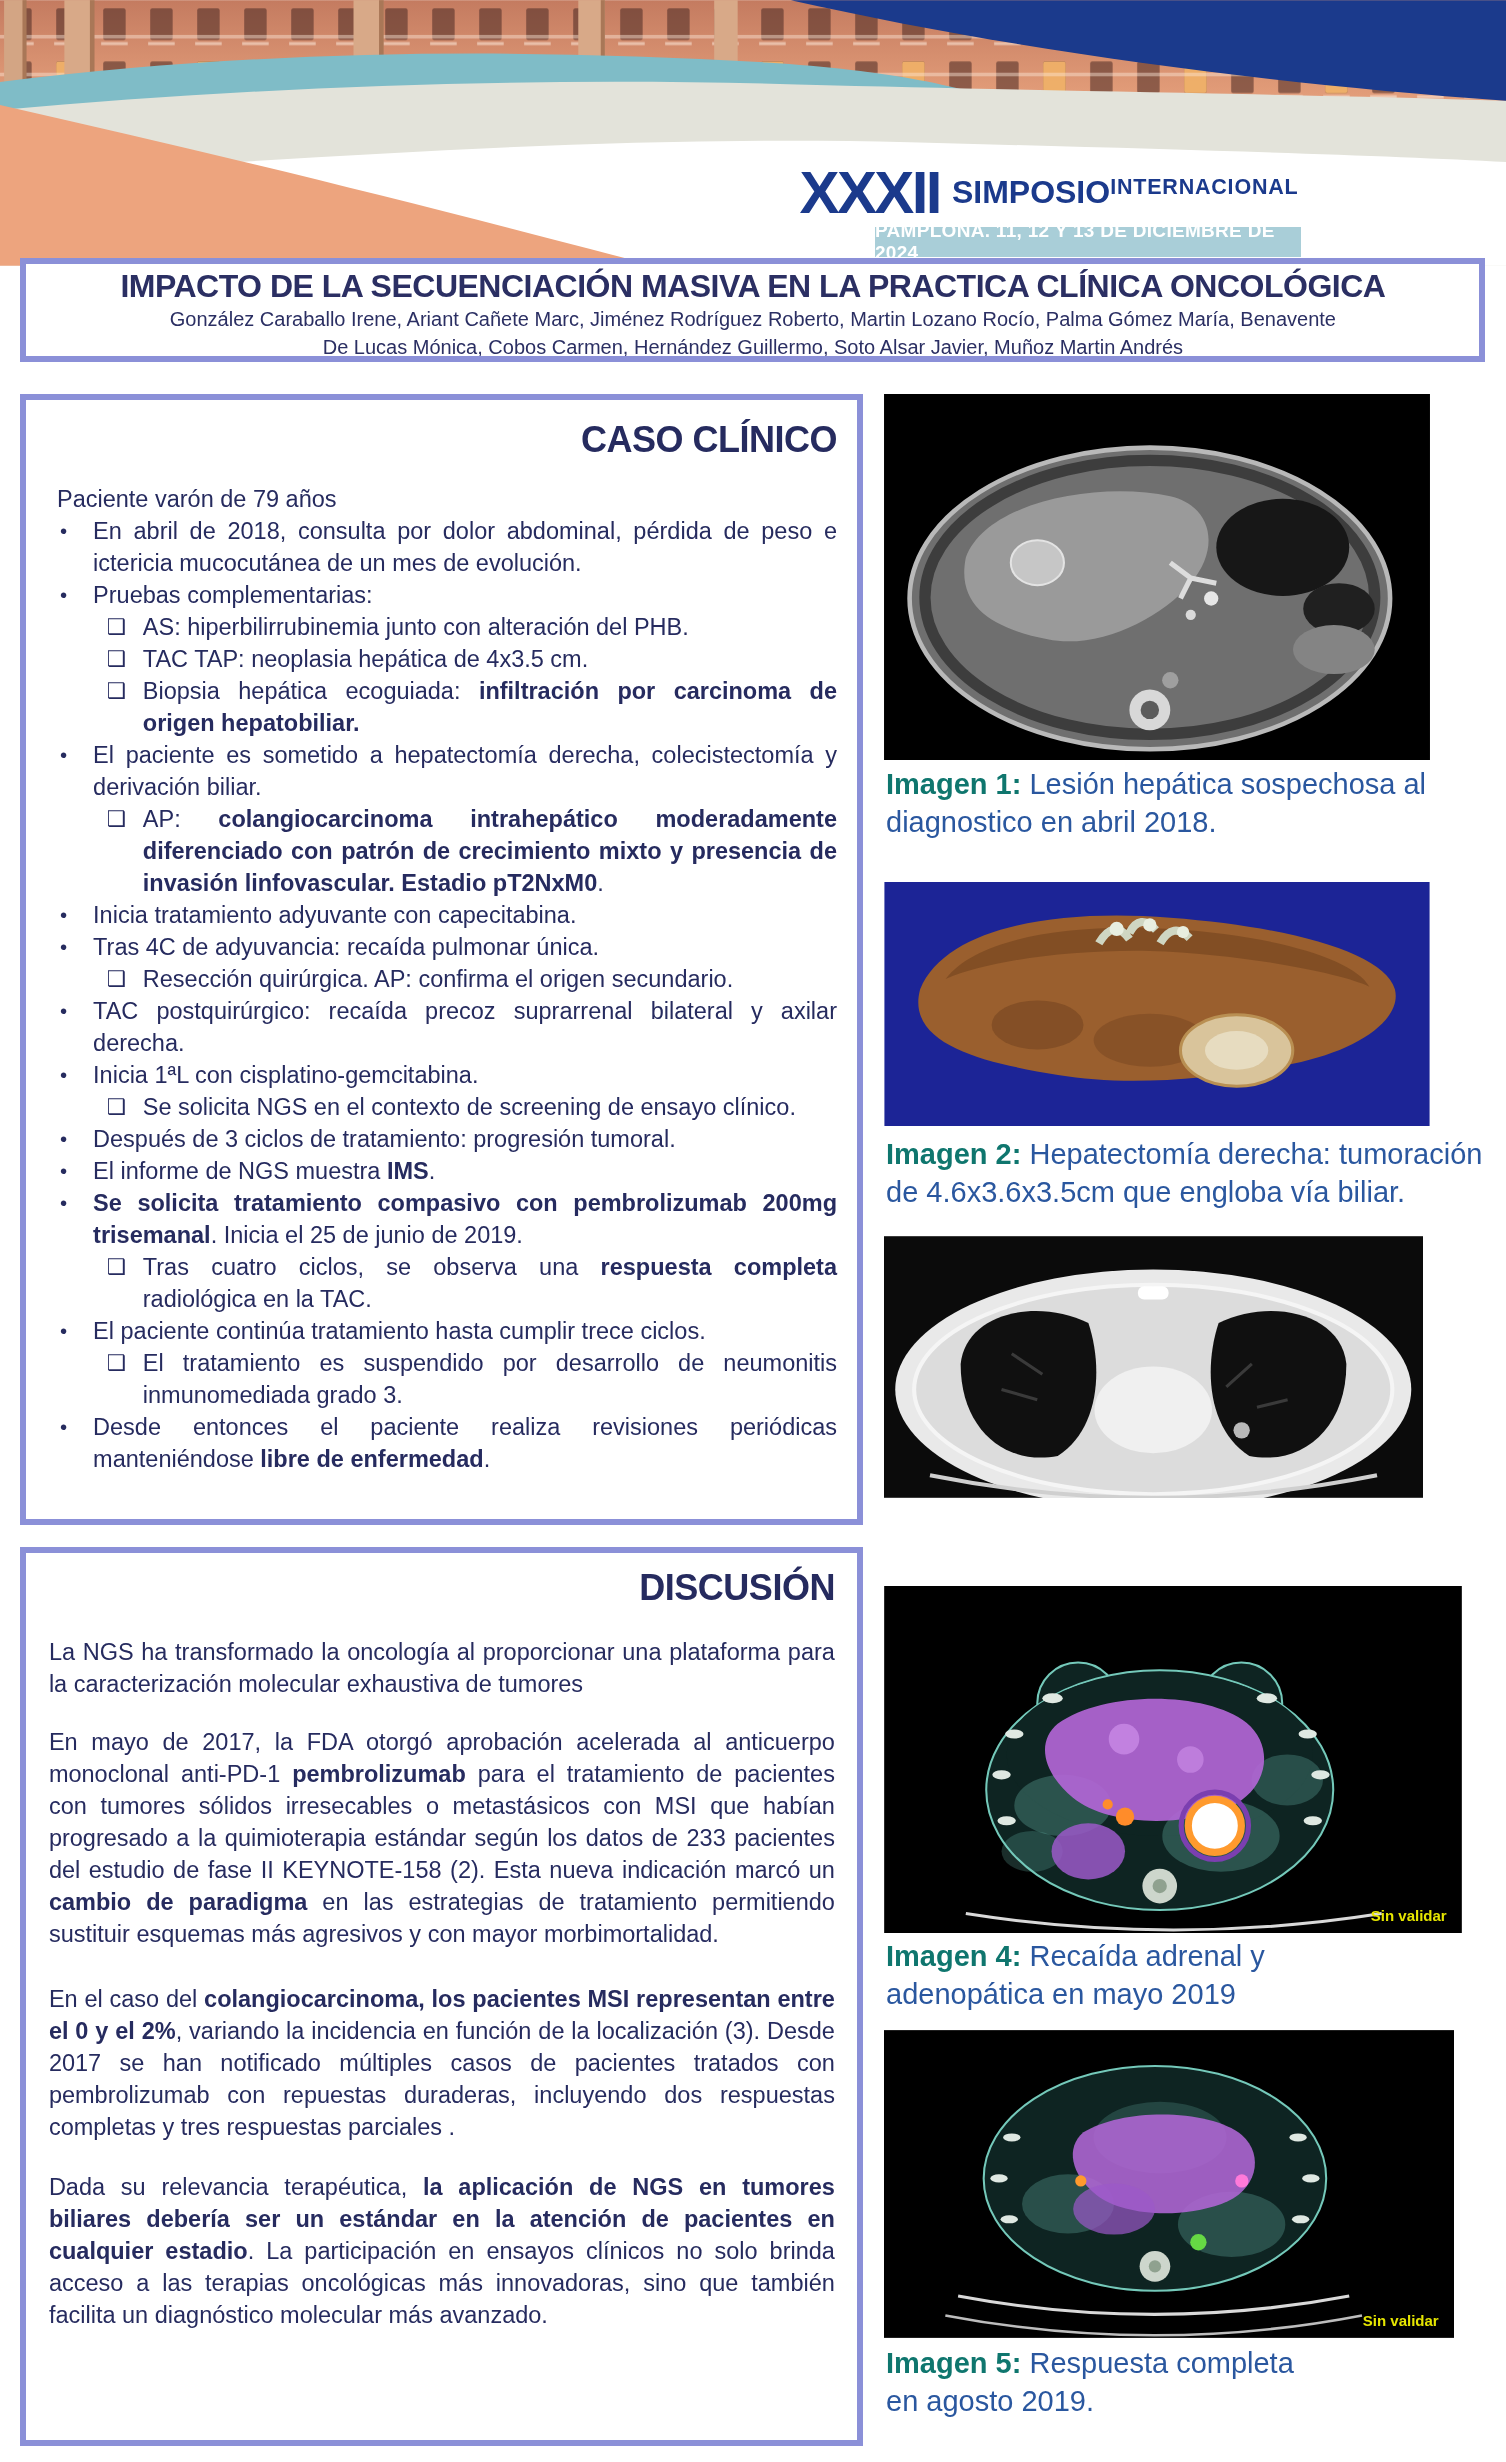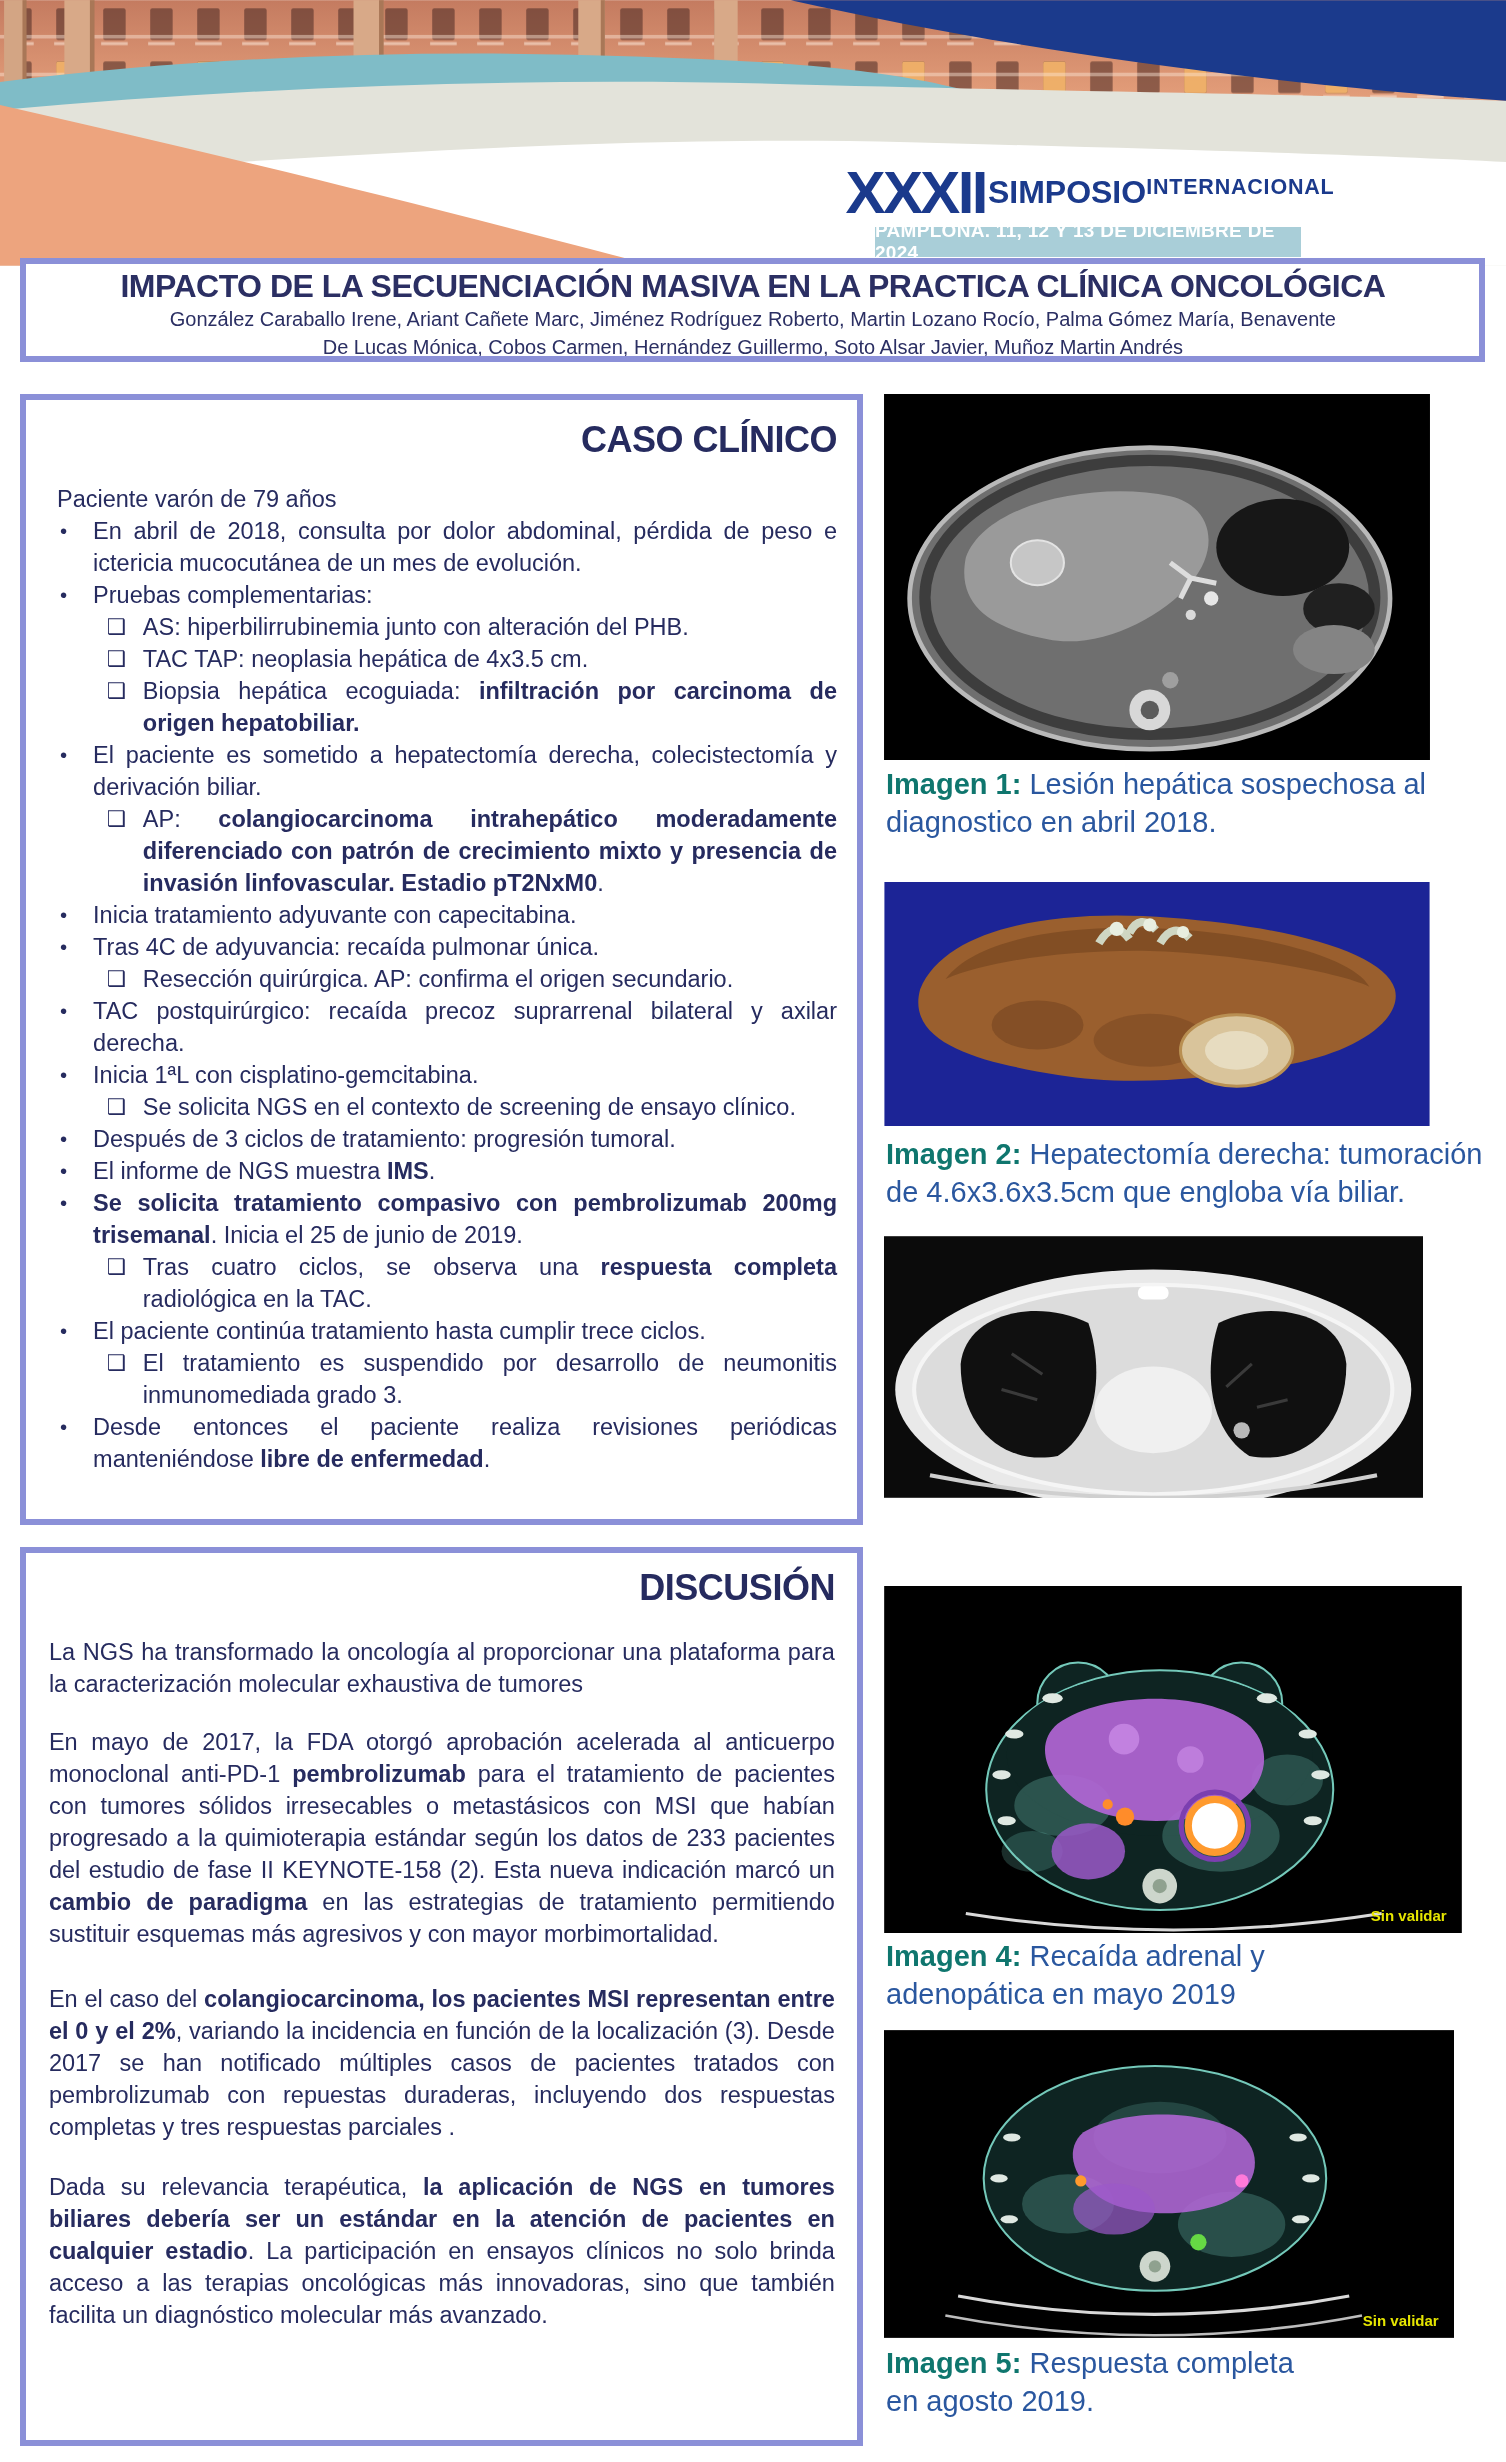--- a/index.html
+++ b/index.html
@@ -3,21 +3,21 @@
 <meta charset="utf-8">
 <style>
   * { box-sizing: border-box; margin: 0; padding: 0; }
   html,body { background:#ffffff; }
   body { font-family:"Liberation Sans", sans-serif; }
   .poster { position:relative; width:1506px; height:2462px; background:#fff; color:#262b5f; overflow:hidden; }
 
   
   #header-art { position:absolute; left:0; top:0; }
 
-  .logo-block { position:absolute; left:879px; top:166px; width:424px; display:flex; align-items:center; justify-content:center; gap:2px; }
+  .logo-block { position:absolute; left:843px; top:166px; width:424px; display:flex; align-items:center; justify-content:center; gap:12px; }
   .logo-roman { font-size:60px; font-weight:900; color:#1b3a8c; letter-spacing:-2.6px; line-height:51px; }
   .logo-lines { display:flex; flex-direction:row; justify-content:center; }
   .logo-line1 { font-size:32px; font-weight:bold; color:#1b3a8c; line-height:33px; letter-spacing:0px; }
   .logo-line2 { font-size:21.5px; font-weight:bold; color:#1b3a8c; line-height:23.5px; letter-spacing:0.8px; }
   .ttd-mark { display:block; }
 
   .banner { position:absolute; left:875px; top:227px; width:426px; height:30px; background:#a9ced8;
             display:flex; align-items:center; justify-content:center;
             color:#ffffff; font-weight:bold; font-size:19px; letter-spacing:0.3px; }
 

